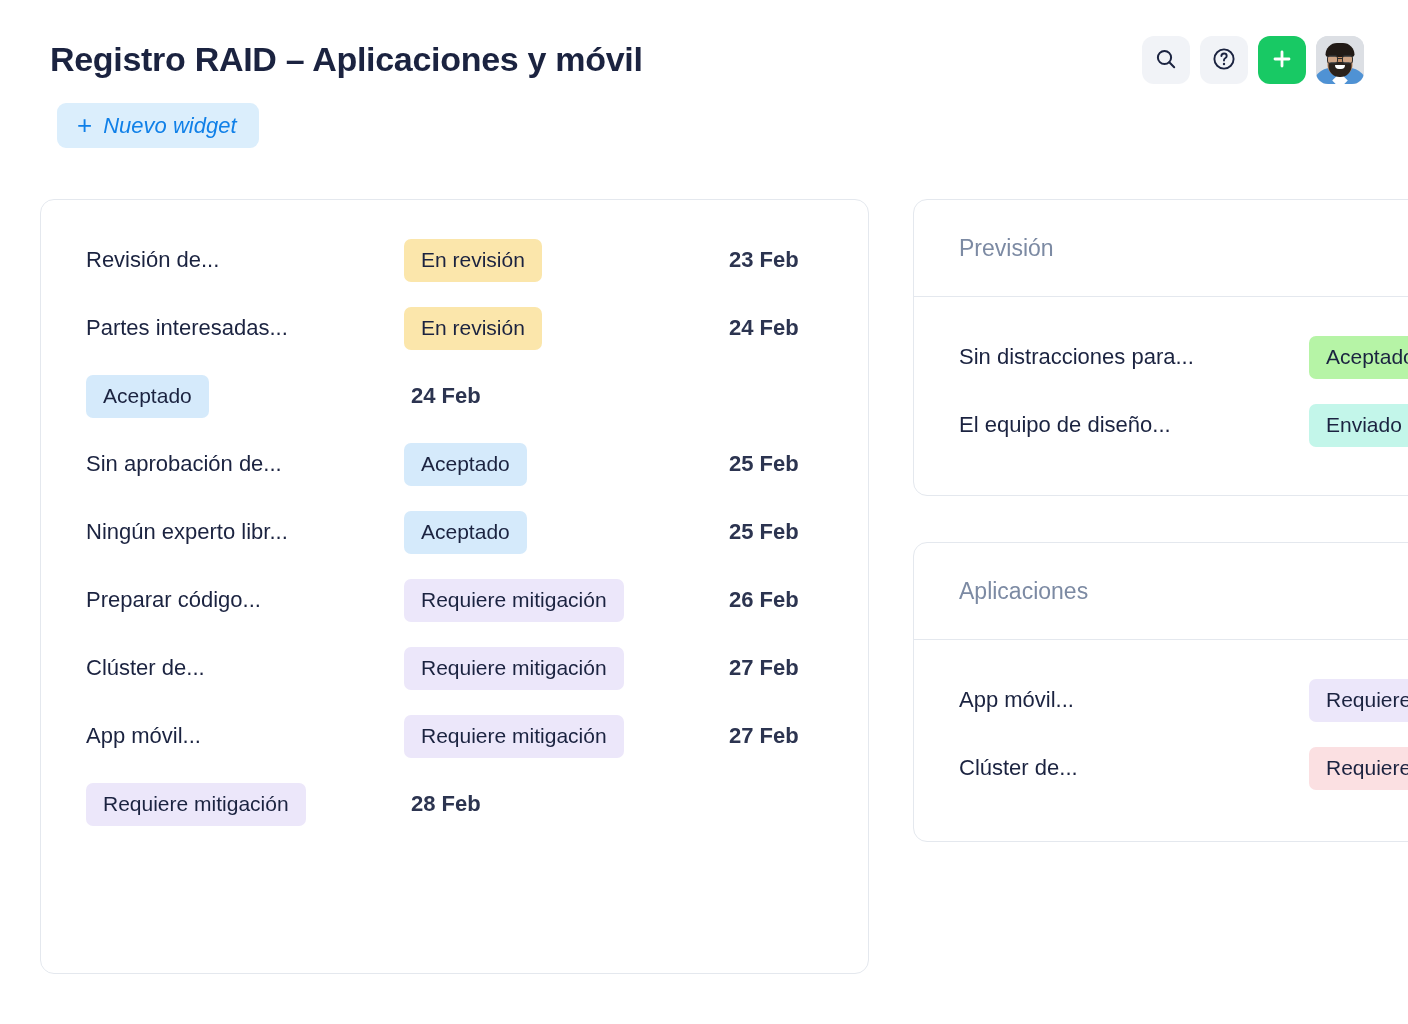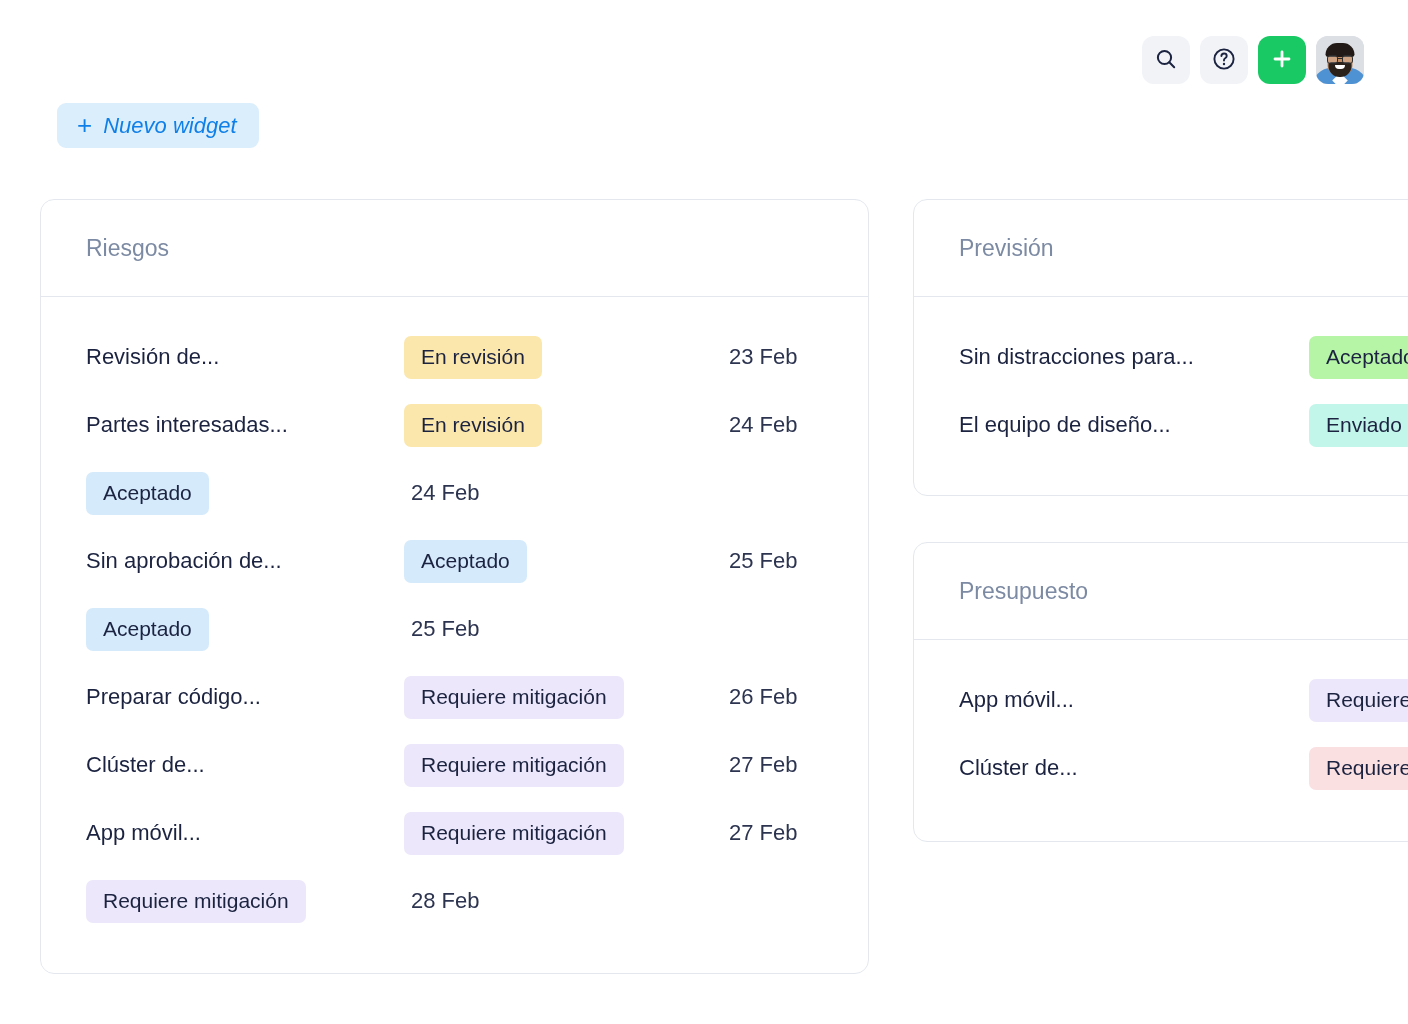--- a/index.html
+++ b/index.html
@@ -197,35 +197,36 @@
   .row-date {
     font-size: 22px;
     color: #2c3450;
     white-space: nowrap;
   }
 
   
   #card-riesgos { left: 40px; top: 199px; width: 829px; height: 775px; }
   #card-riesgos .row-label { width: 318px; flex: none; }
   #card-riesgos .badge-cell { width: 325px; flex: none; }
-  #card-riesgos .row-date { width: 120px; flex: none; }
+  #card-riesgos .row-date { width: 120px; flex: none; font-weight: bold; }
 
   
   #card-prevision  { left: 913px; top: 199px; width: 620px; height: 297px; }
   #card-incidencias{ left: 913px; top: 542px; width: 620px; height: 300px; }
   .card.right .card-header { padding-left: 45px; }
   .card.right .row { padding-left: 45px; }
   .card.right .row-label { width: 350px; flex: none; }
   .card.right .badge-cell { flex: none; }
 </style>
 </head>
 <body>
 
 <div id="app">
 
+  <div class="page-title">Registro RAID – Aplicaciones y móvil</div>
 
   <button class="new-widget-btn">
     <span class="plus-glyph">+</span>
     <span class="btn-label">Nuevo widget</span>
   </button>
 
   <div class="header-actions">
 
     <button class="icon-btn">
       <span>
@@ -265,23 +266,20 @@
       <span class="av-mouth"></span>
       <span class="av-hair"></span>
       <span class="av-glass l"></span>
       <span class="av-glass r"></span>
       <span class="av-bridge"></span>
     </div>
 
   </div>
 
   <div class="card" id="card-riesgos">
-    <div class="card-header">
-      <span class="card-title">Riesgos</span>
-    </div>
     <div class="card-body">
         <div class="row">
           <div class="row-label">Revisión de...</div>
           <div class="badge-cell"><span class="badge" style="background: rgb(251, 230, 171);">En revisión</span></div>
           <div class="row-date">23 Feb</div>
         </div>
         <div class="row">
           <div class="row-label">Partes interesadas...</div>
           <div class="badge-cell"><span class="badge" style="background: rgb(251, 230, 171);">En revisión</span></div>
           <div class="row-date">24 Feb</div>
@@ -289,20 +287,21 @@
         <div class="row">
           <div class="badge-cell"><span class="badge" style="background: rgb(213, 234, 251);">Aceptado</span></div>
           <div class="row-date">24 Feb</div>
         </div>
         <div class="row">
           <div class="row-label">Sin aprobación de...</div>
           <div class="badge-cell"><span class="badge" style="background: rgb(213, 234, 251);">Aceptado</span></div>
           <div class="row-date">25 Feb</div>
         </div>
         <div class="row">
+          <div class="row-label">Ningún experto libr...</div>
           <div class="badge-cell"><span class="badge" style="background: rgb(213, 234, 251);">Aceptado</span></div>
           <div class="row-date">25 Feb</div>
         </div>
         <div class="row">
           <div class="row-label">Preparar código...</div>
           <div class="badge-cell"><span class="badge" style="background: rgb(236, 231, 250);">Requiere mitigación</span></div>
           <div class="row-date">26 Feb</div>
         </div>
         <div class="row">
           <div class="row-label">Clúster de...</div>
@@ -332,21 +331,21 @@
         </div>
         <div class="row">
           <div class="row-label">El equipo de diseño...</div>
           <div class="badge-cell"><span class="badge" style="background: rgb(195, 246, 234);">Enviado</span></div>
         </div>
       </div>
   </div>
 
   <div class="card right" id="card-incidencias">
     <div class="card-header">
-      <span class="card-title">Presupuesto</span>
+      <span class="card-title">Aplicaciones</span>
     </div>
     <div class="card-body">
         <div class="row">
           <div class="row-label">App móvil...</div>
           <div class="badge-cell"><span class="badge" style="background: rgb(236, 231, 250);">Requiere mitigación</span></div>
         </div>
         <div class="row">
           <div class="row-label">Clúster de...</div>
           <div class="badge-cell"><span class="badge" style="background: rgb(251, 224, 226);">Requiere atención</span></div>
         </div>

